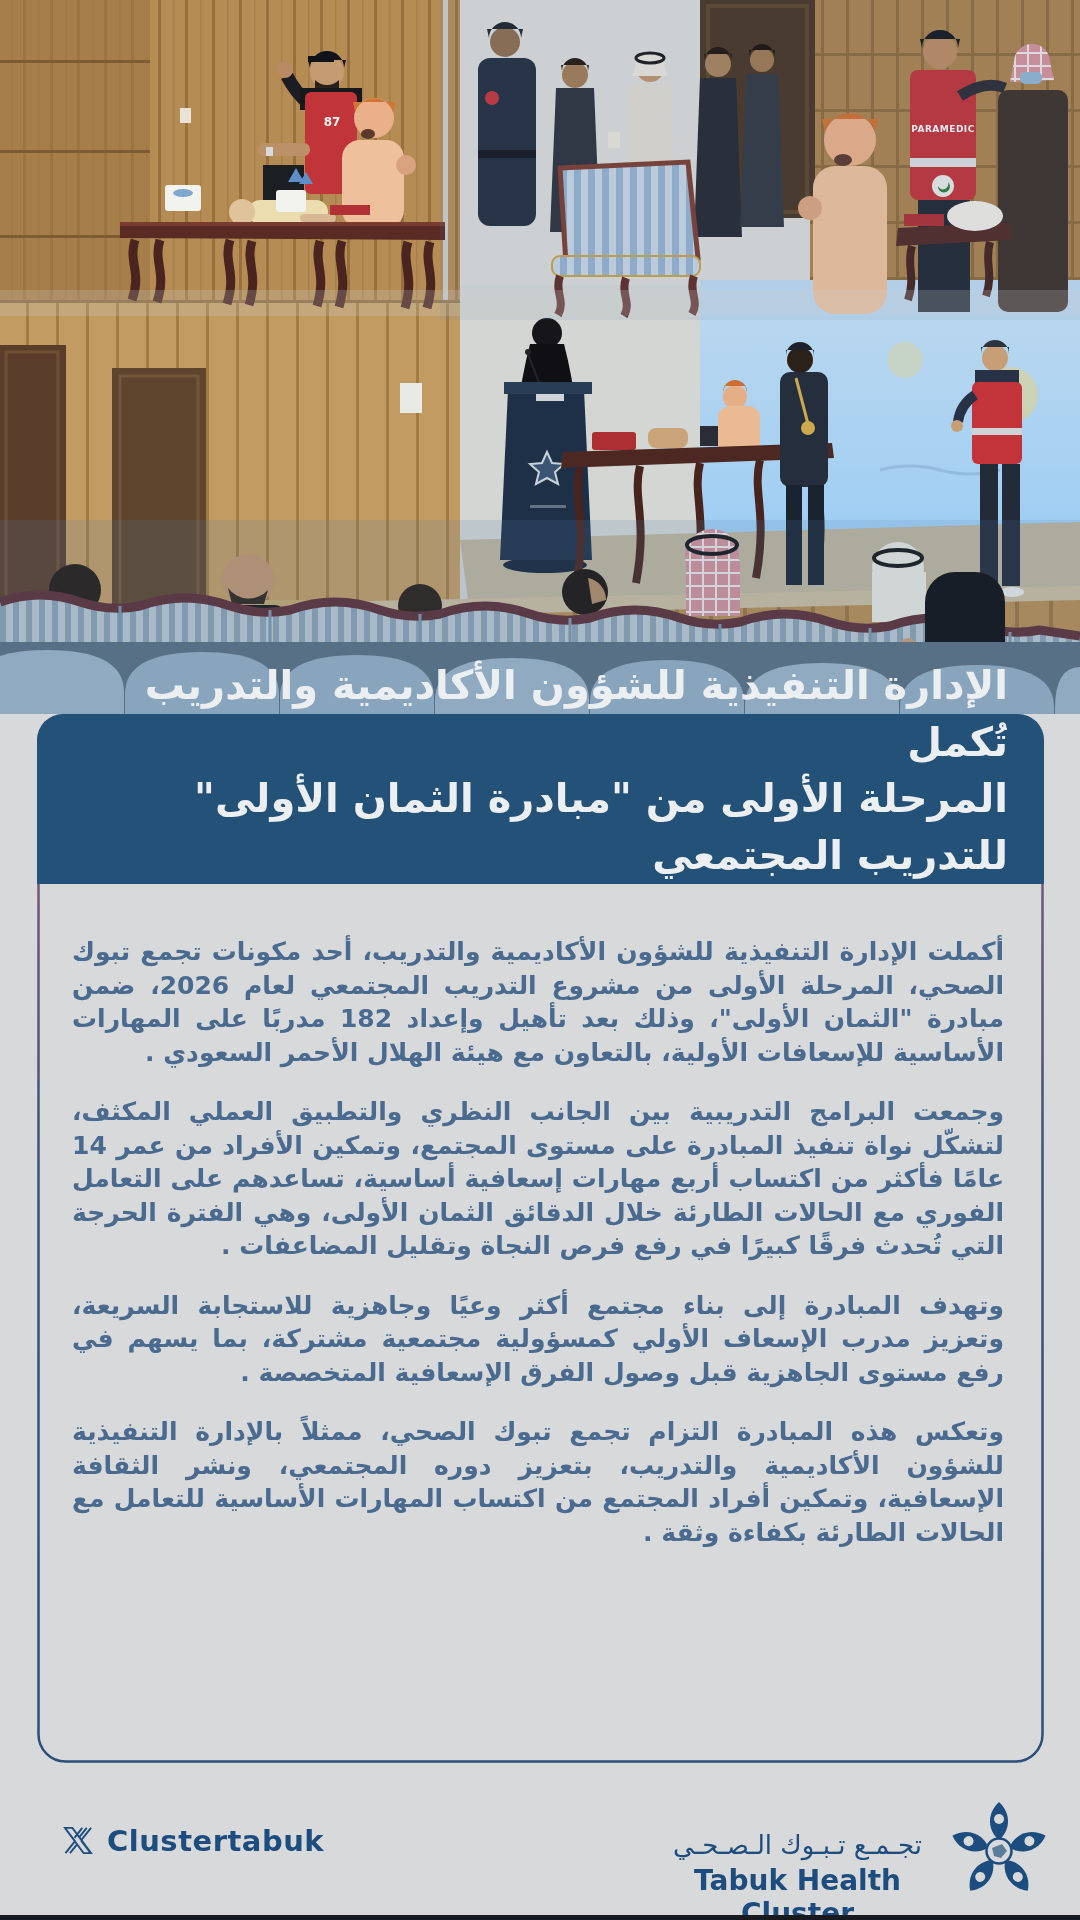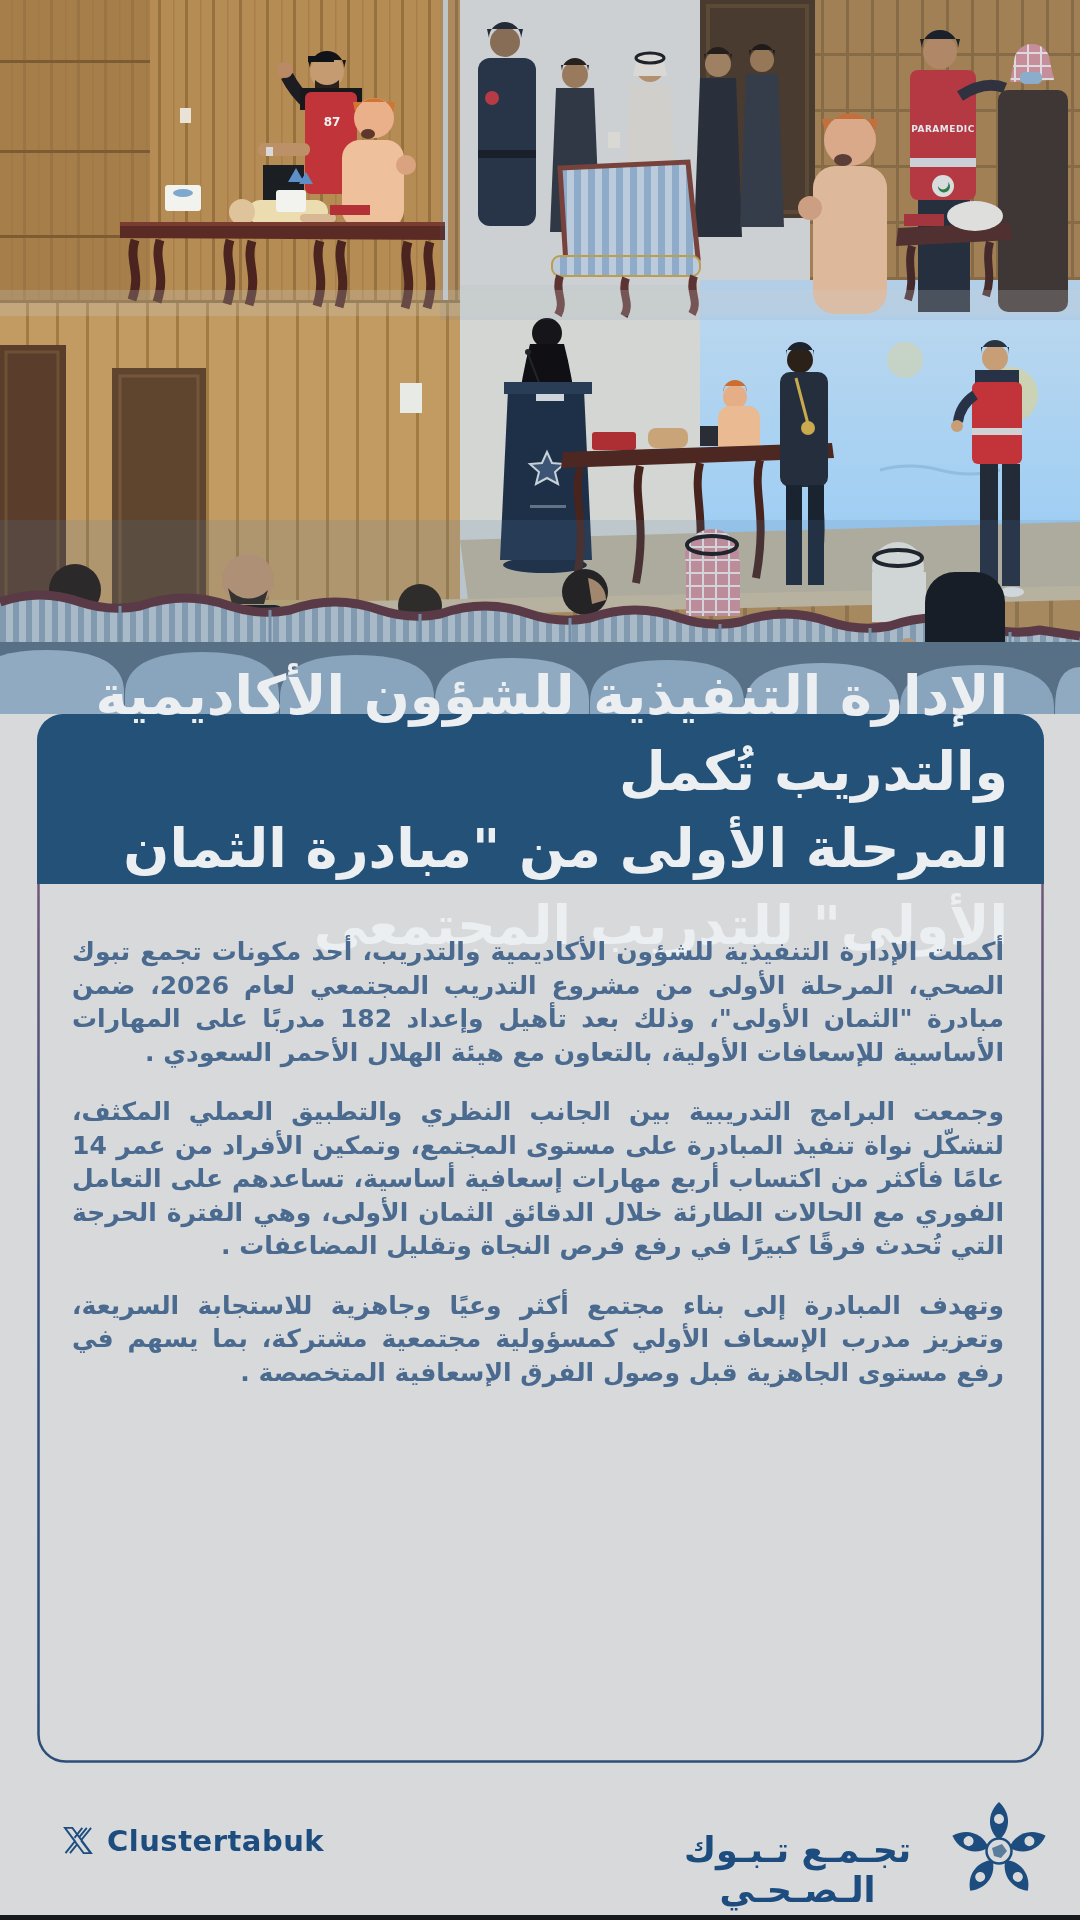--- a/index.html
+++ b/index.html
@@ -11,38 +11,38 @@
   }
   
   .photo-wrap{position:absolute;left:0;top:0;width:1080px;height:714px;overflow:hidden;}
   .photo-wrap svg{display:block;}
   
   .frame-outline{position:absolute;left:37px;top:714px;width:1007px;height:1049px;pointer-events:none;}
   .title-box{
     position:absolute;left:37px;top:714px;width:1007px;height:170px;
     background:#245177;border-radius:26px 26px 0 0;
     box-sizing:border-box;padding:24px 36px 0 36px;
-    display:flex;flex-direction:column;justify-content:center;
+    display:flex;flex-direction:column;justify-content:flex-end;
     direction:rtl;text-align:right;color:#eceff1;
-    font-weight:bold;font-size:54px;line-height:1.42;
+    font-weight:bold;font-size:40px;line-height:1.42;
   }
   .body-box{
     position:absolute;left:72px;top:935px;width:936px;height:806px;
     overflow:hidden;direction:rtl;text-align:justify;text-align-last:right;
     color:#4a6b8f;font-weight:bold;font-size:25px;line-height:1.34;
   }
   .body-box p{margin:0 4px 26px 0;}
   
   .contact{position:absolute;left:62px;top:1824px;display:flex;flex-direction:column;gap:9px;}
   .contact .row{display:flex;align-items:center;gap:13px;color:#1d4c7e;font-weight:600;}
   .contact .handle{font-size:29px;letter-spacing:.5px;}
   .contact .phone{font-size:30px;letter-spacing:2.5px;}
   .contact .ic{width:32px;height:30px;flex:0 0 32px;display:flex;align-items:center;justify-content:center;}
   .brand{position:absolute;left:660px;top:1830px;width:275px;text-align:center;color:#1d4c7e;direction:rtl;}
-  .brand .ar{font-size:35px;font-weight:bold;letter-spacing:0;}
+  .brand .ar{font-size:26px;font-weight:normal;letter-spacing:0;}
   .brand .en{font-size:28px;font-weight:bold;margin-top:4px;direction:ltr;}
   .brand-logo{position:absolute;left:946px;top:1795px;width:106px;height:106px;}
   .bottom-edge{position:absolute;left:0;bottom:0;width:1080px;height:5px;background:#171b1f;}
 </style>
 </head>
 <body>
 
 <div class="canvas">
 
   <div class="photo-wrap">
@@ -322,20 +322,21 @@
 
   <div class="title-box">
     <div>الإدارة التنفيذية للشؤون الأكاديمية والتدريب تُكمل</div>
     <div>المرحلة الأولى من "مبادرة الثمان الأولى" للتدريب المجتمعي</div>
   </div>
 
   <div class="body-box">
     <p>أكملت الإدارة التنفيذية للشؤون الأكاديمية والتدريب، أحد مكونات تجمع تبوك الصحي، المرحلة الأولى من مشروع التدريب المجتمعي لعام 2026، ضمن مبادرة "الثمان الأولى"، وذلك بعد تأهيل وإعداد 182 مدربًا على المهارات الأساسية للإسعافات الأولية، بالتعاون مع هيئة الهلال الأحمر السعودي .</p>
     <p>وجمعت البرامج التدريبية بين الجانب النظري والتطبيق العملي المكثف، لتشكّل نواة تنفيذ المبادرة على مستوى المجتمع، وتمكين الأفراد من عمر 14 عامًا فأكثر من اكتساب أربع مهارات إسعافية أساسية، تساعدهم على التعامل الفوري مع الحالات الطارئة خلال الدقائق الثمان الأولى، وهي الفترة الحرجة التي تُحدث فرقًا كبيرًا في رفع فرص النجاة وتقليل المضاعفات .</p>
     <p>وتهدف المبادرة إلى بناء مجتمع أكثر وعيًا وجاهزية للاستجابة السريعة، وتعزيز مدرب الإسعاف الأولي كمسؤولية مجتمعية مشتركة، بما يسهم في رفع مستوى الجاهزية قبل وصول الفرق الإسعافية المتخصصة .</p>
+    <p>وتعكس هذه المبادرة التزام تجمع تبوك الصحي، ممثلاً بالإدارة التنفيذية للشؤون الأكاديمية والتدريب، بتعزيز دوره المجتمعي، ونشر الثقافة الإسعافية، وتمكين أفراد المجتمع من اكتساب المهارات الأساسية للتعامل مع الحالات الطارئة بكفاءة وثقة .</p>
   </div>
 
   <div class="contact">
     <div class="row">
       <span class="ic">
         <svg width="30" height="28" viewBox="0 0 32 30">
           <path d="M2,1 L12.8,15.2 L2.6,28 M7.4,28 L15.2,18.3 M12.2,11.7 L20.6,1 M25.4,1 L17.6,10.6 M19.4,14.6 L29.6,28 M30,1 L19.2,14.3 M2,1 L10,1 L30,28 L22,28 Z" fill="none" stroke="#1d4c7e" stroke-width="2"></path>
         </svg>
       </span>
       <span class="handle">Clustertabuk</span>

